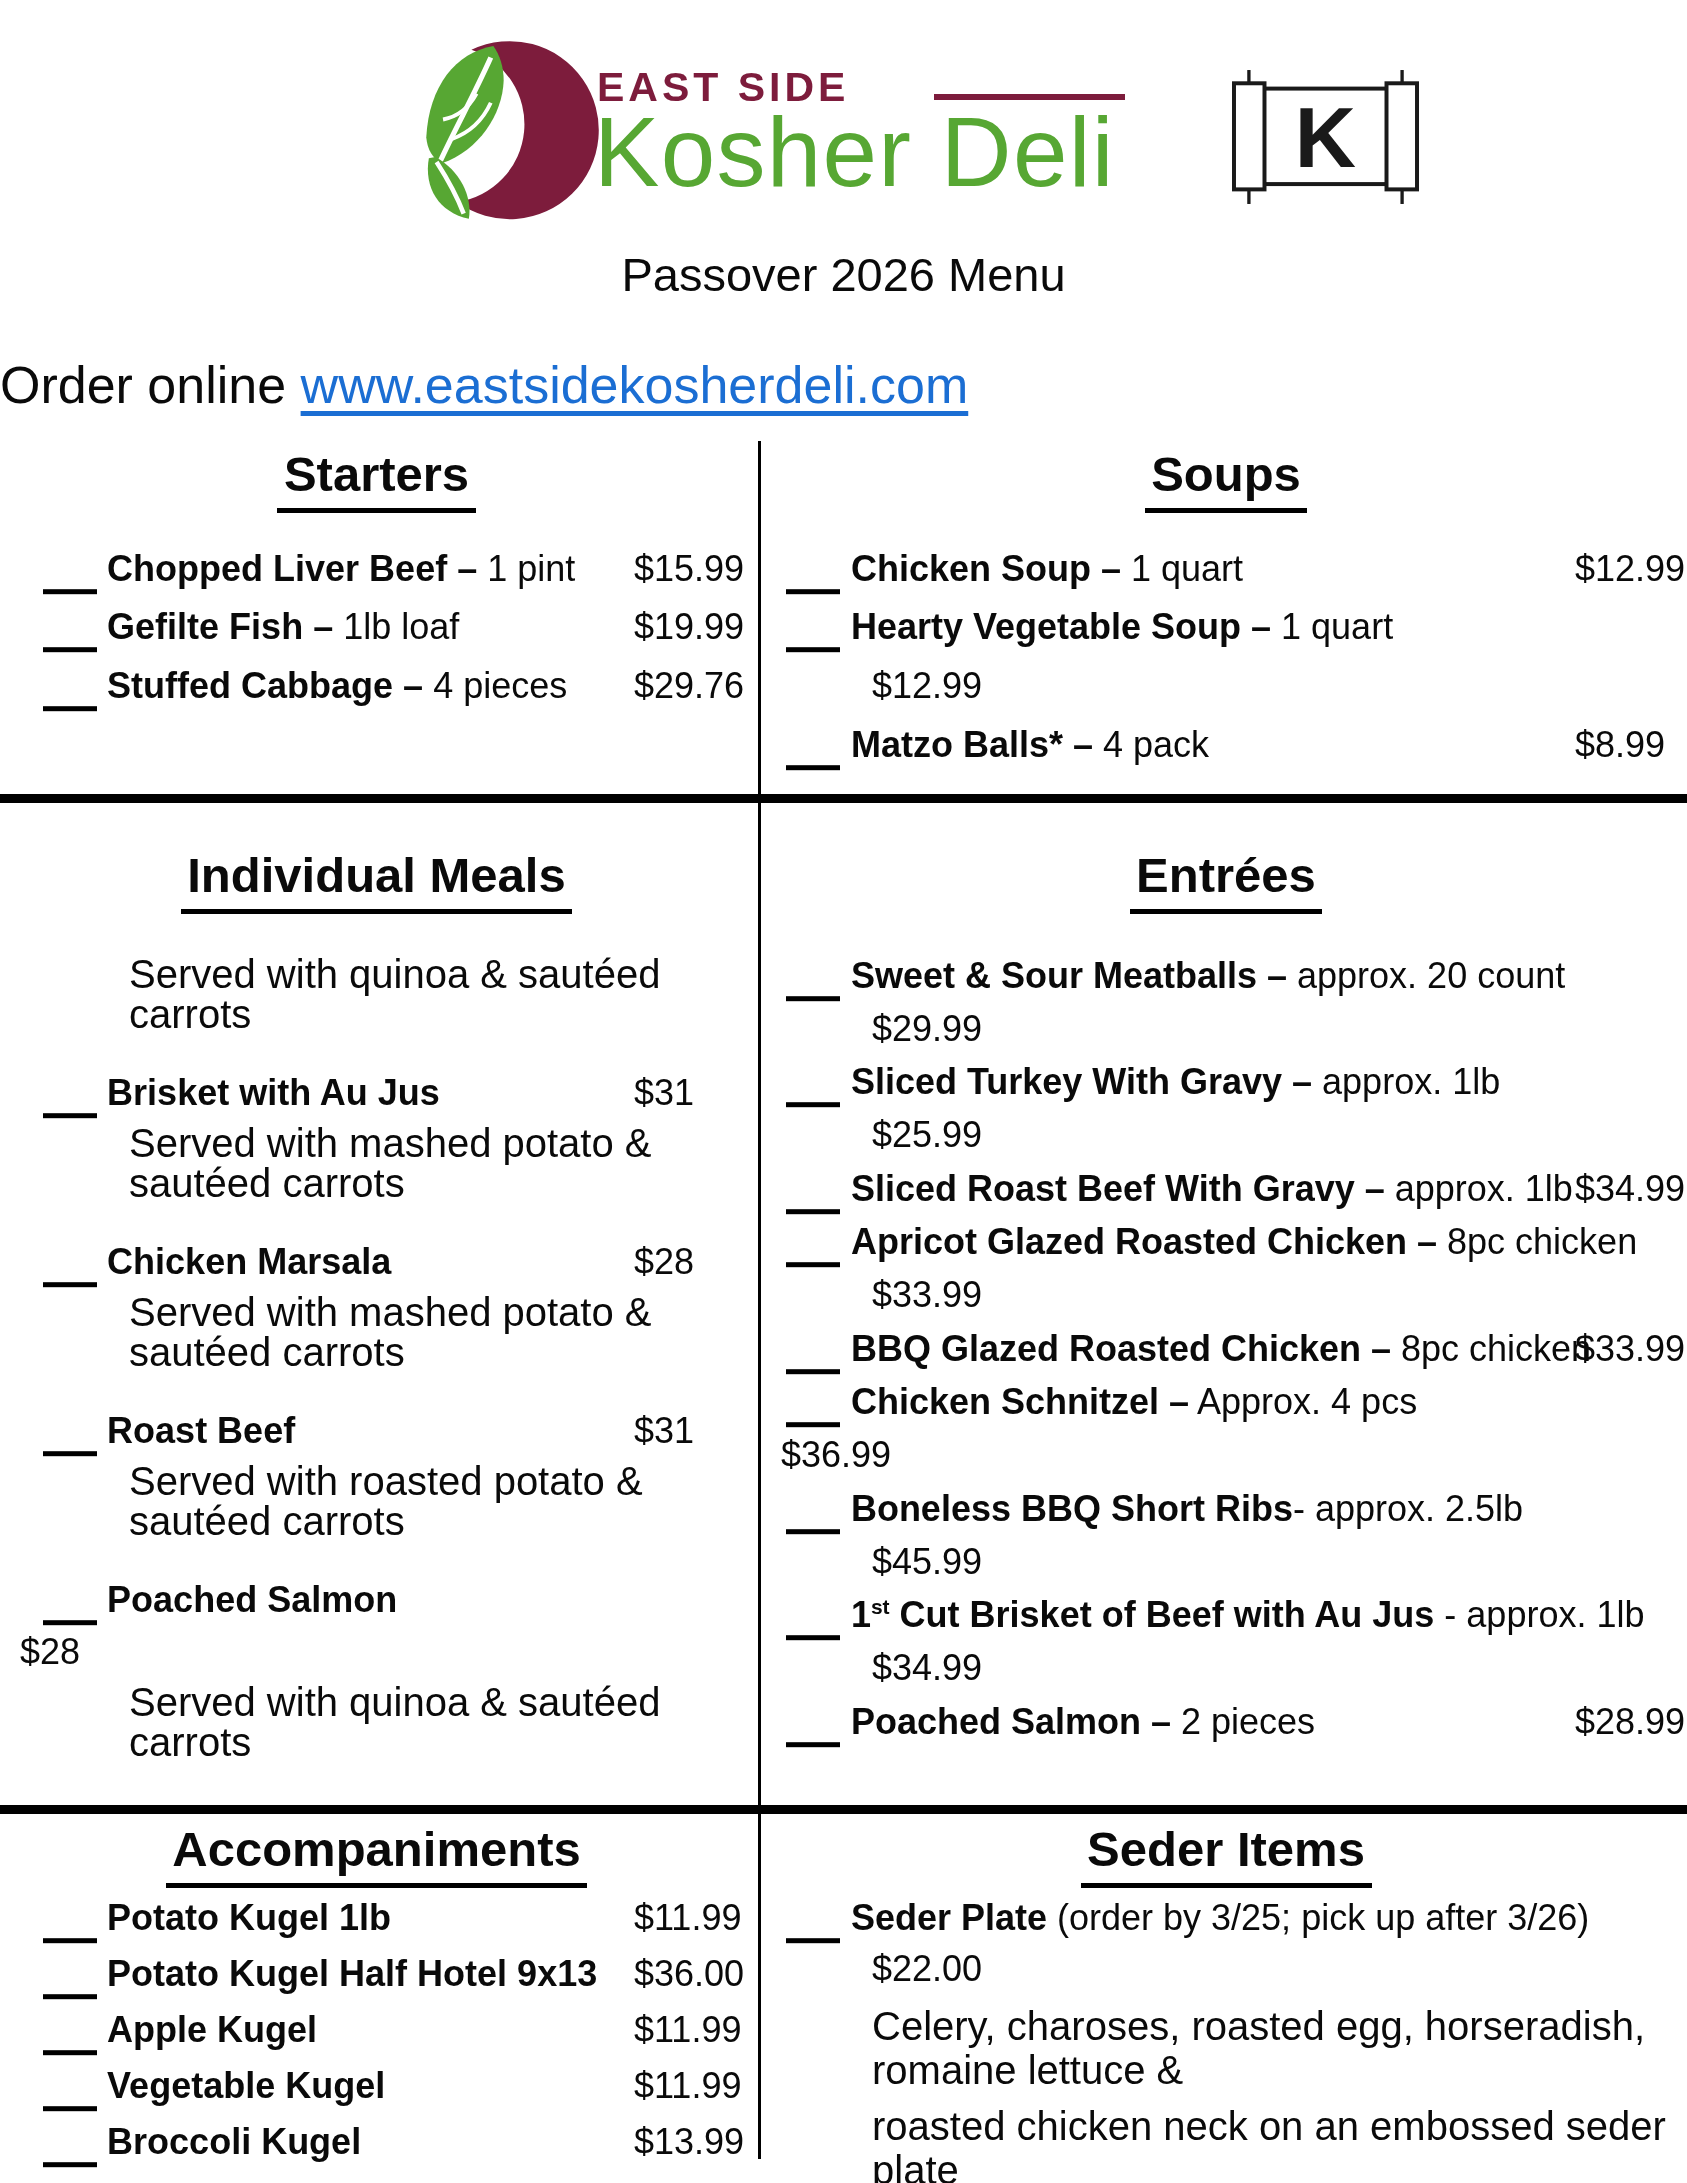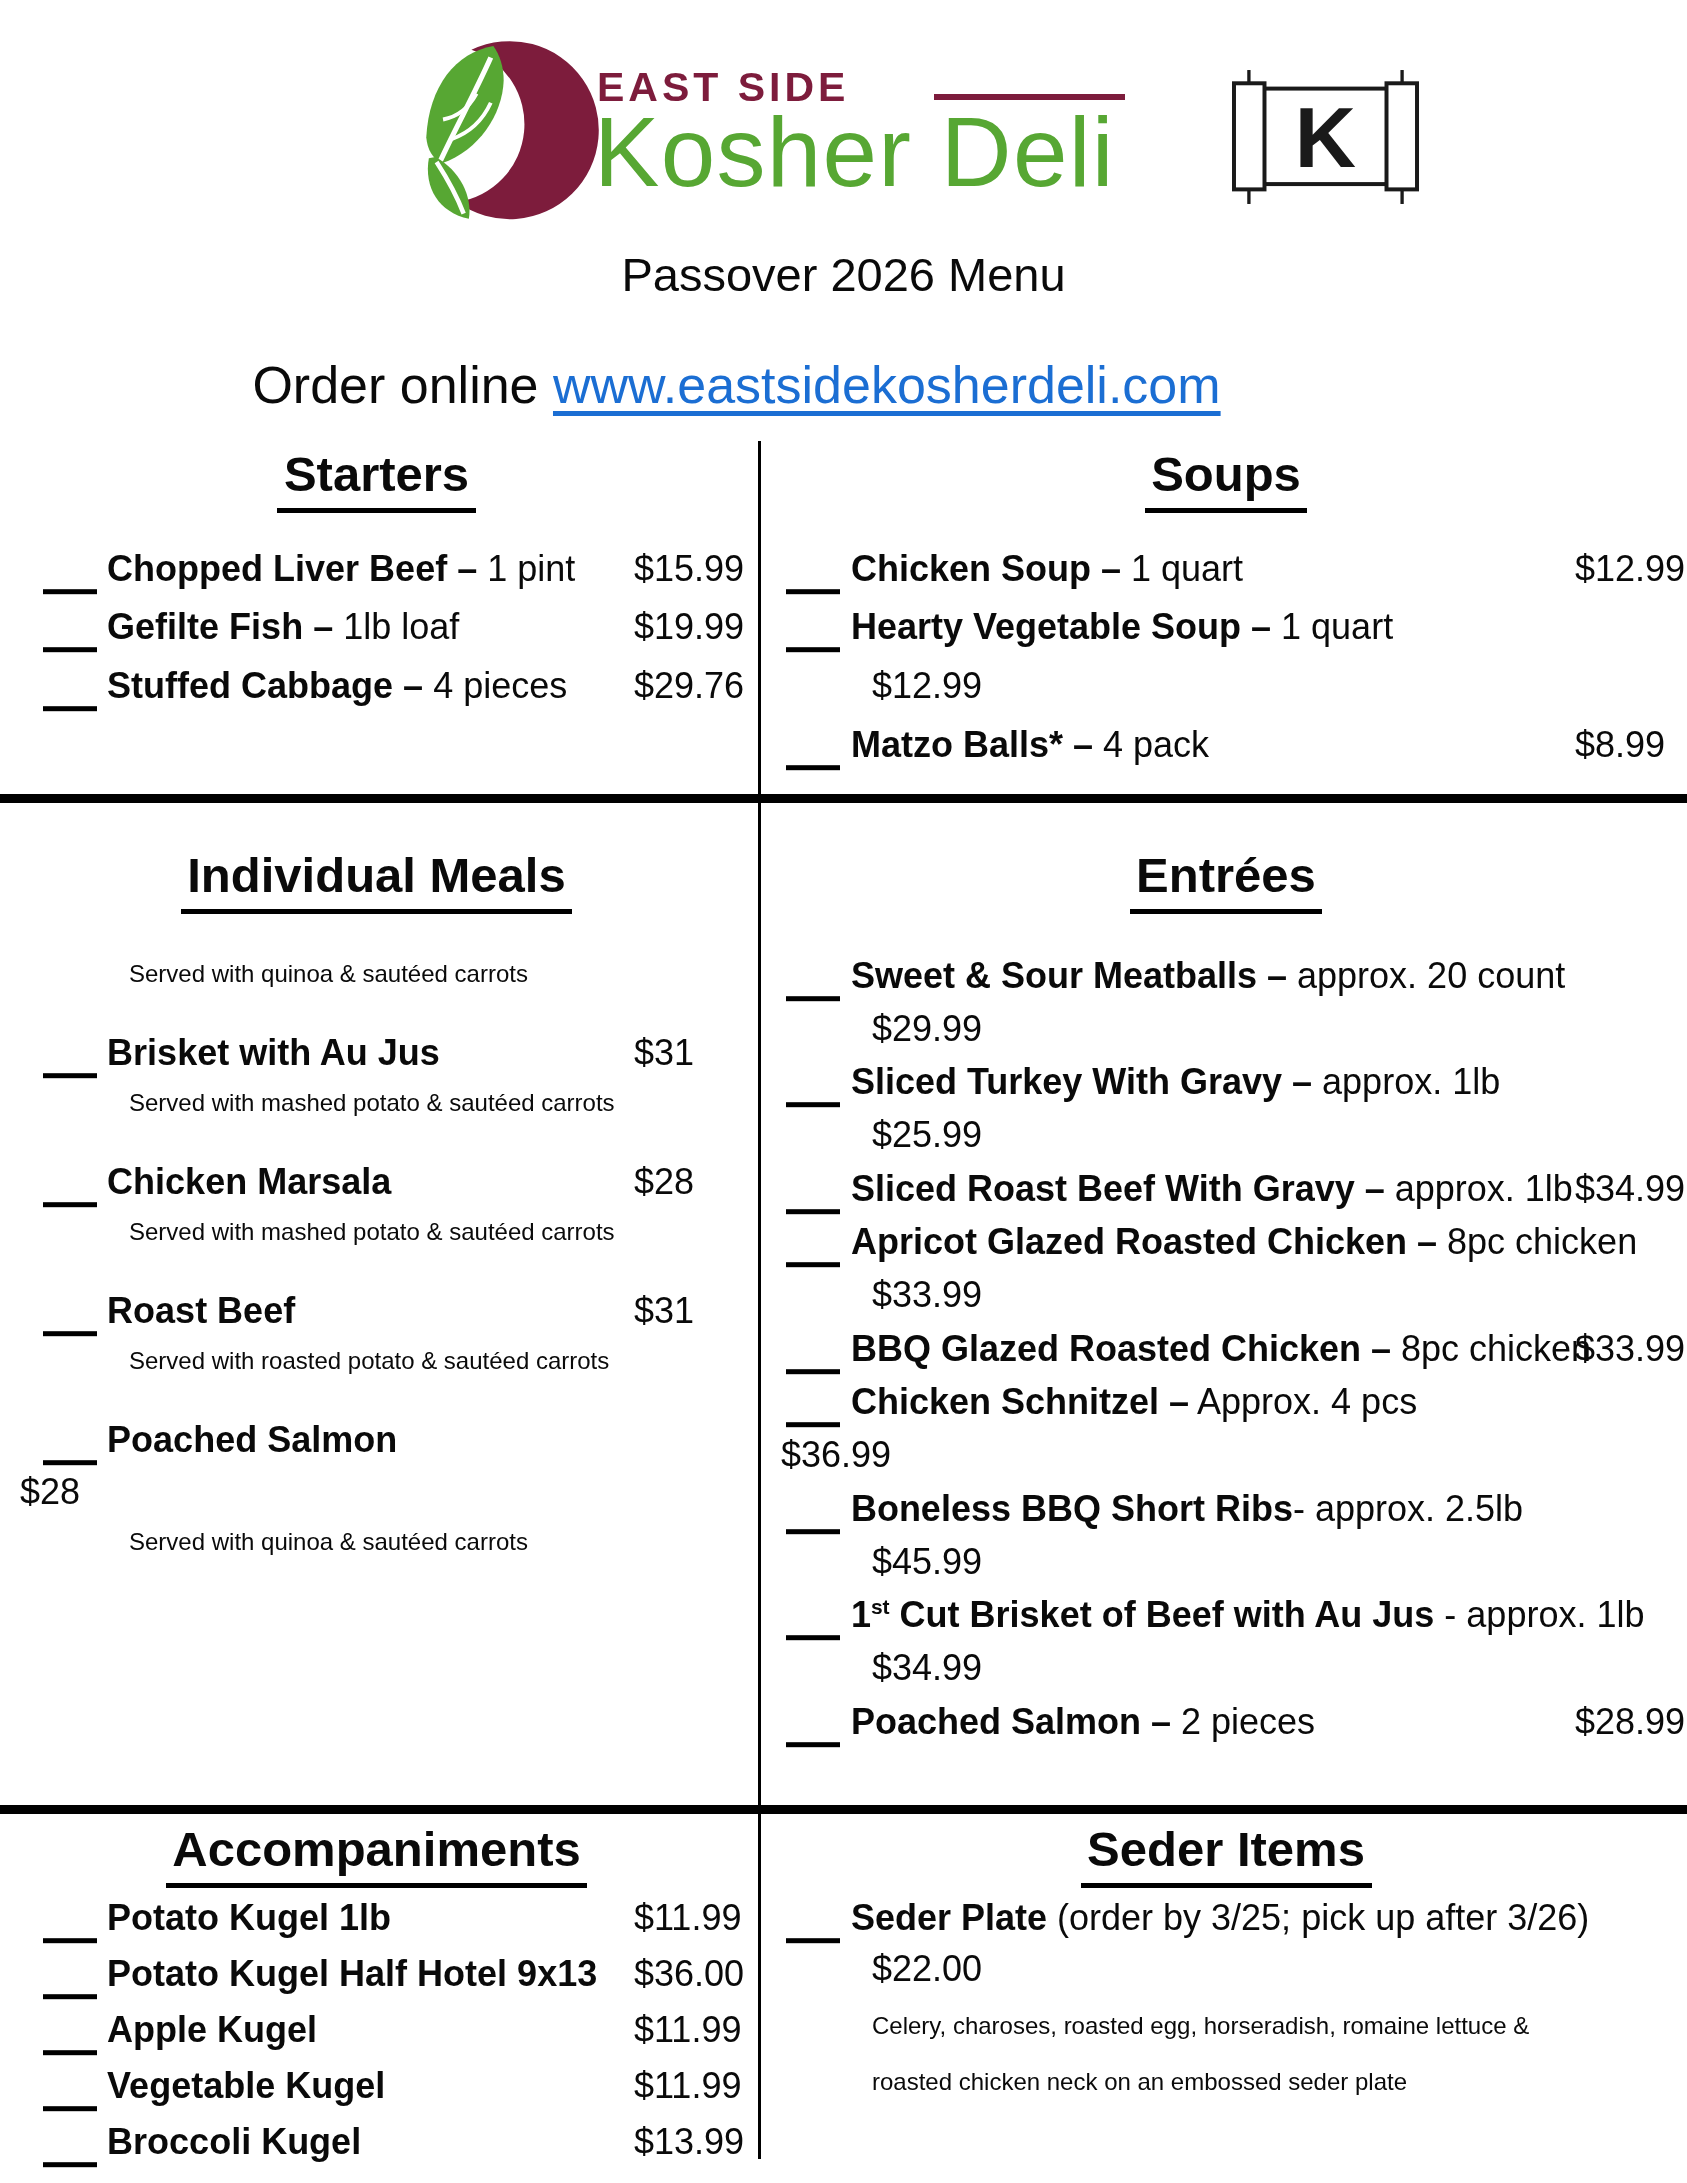--- a/index.html
+++ b/index.html
@@ -16,21 +16,21 @@
   .abs{position:absolute;}
 
   
   .logo-mark{left:415px;top:24px;width:198px;height:200px;}
   .brand-top{left:597px;top:64px;font-size:41px;font-weight:bold;color:var(--maroon);letter-spacing:4px;}
   .brand-rule{left:934px;top:94px;width:191px;height:6px;background:var(--maroon);}
   .brand-bottom{left:594px;top:103px;font-size:98px;line-height:1;color:var(--green);letter-spacing:1.3px;}
   .kosher-mark{left:1232px;top:70px;width:187px;height:134px;}
 
   .page-title{left:0;top:249px;width:1687px;text-align:center;font-size:47px;line-height:1.1;}
-  .order-line{left:0;top:357px;width:1473px;text-align:center;font-size:52px;line-height:1.1;}
+  .order-line{left:0;top:357px;width:1473px;font-size:52px;line-height:1.1;}
   .order-line a{color:var(--blue);text-decoration:underline;text-decoration-thickness:4.6px;text-underline-offset:8px;}
 
   
   .vline{left:758px;top:441px;width:2.6px;height:1718px;background:#000;}
   .hline-1{left:0;top:794px;width:1687px;height:8.6px;background:#000;}
   .hline-2{left:0;top:1805px;width:1687px;height:8.6px;background:#000;}
 
   
   .cell{position:absolute;}
   .cell h2{margin:0;text-align:center;font-size:49px;line-height:54px;font-weight:bold;}
@@ -58,21 +58,21 @@
   .item sup{font-size:21px;vertical-align:super;line-height:0;}
 
   .blank{display:inline-block;width:54px;height:4px;border-bottom:5.3px solid #000;margin-right:10.6px;transform:translateY(13.2px);}
 
   .price{position:absolute;top:0;white-space:nowrap;}
   .cell.left .price{left:614px;}
   .cell.right .price{left:794px;}
 
   .price-line{font-size:36px;line-height:44px;margin-left:91px;}
   .price-line.flush{margin-left:0;}
-  .sub{font-size:24px;line-height:40px;}
+  .sub{font-size:40px;line-height:40px;}
   .cell.left .sub{margin-left:109px;}
   .cell.right .sub{margin-left:91px;}
 
   #cell-starters .item-block{margin-bottom:14.6px;}
   #cell-soups .item-block{margin-bottom:14.6px;}
   #cell-soups .price-line{margin-top:14.6px;}
   #cell-entrees .item-block{margin-bottom:9.3px;}
   #cell-entrees .price-line{margin-top:9.3px;}
   #cell-accompaniments .item-block{margin-bottom:12px;}
   #cell-meals .item-block{margin-bottom:37px;}

